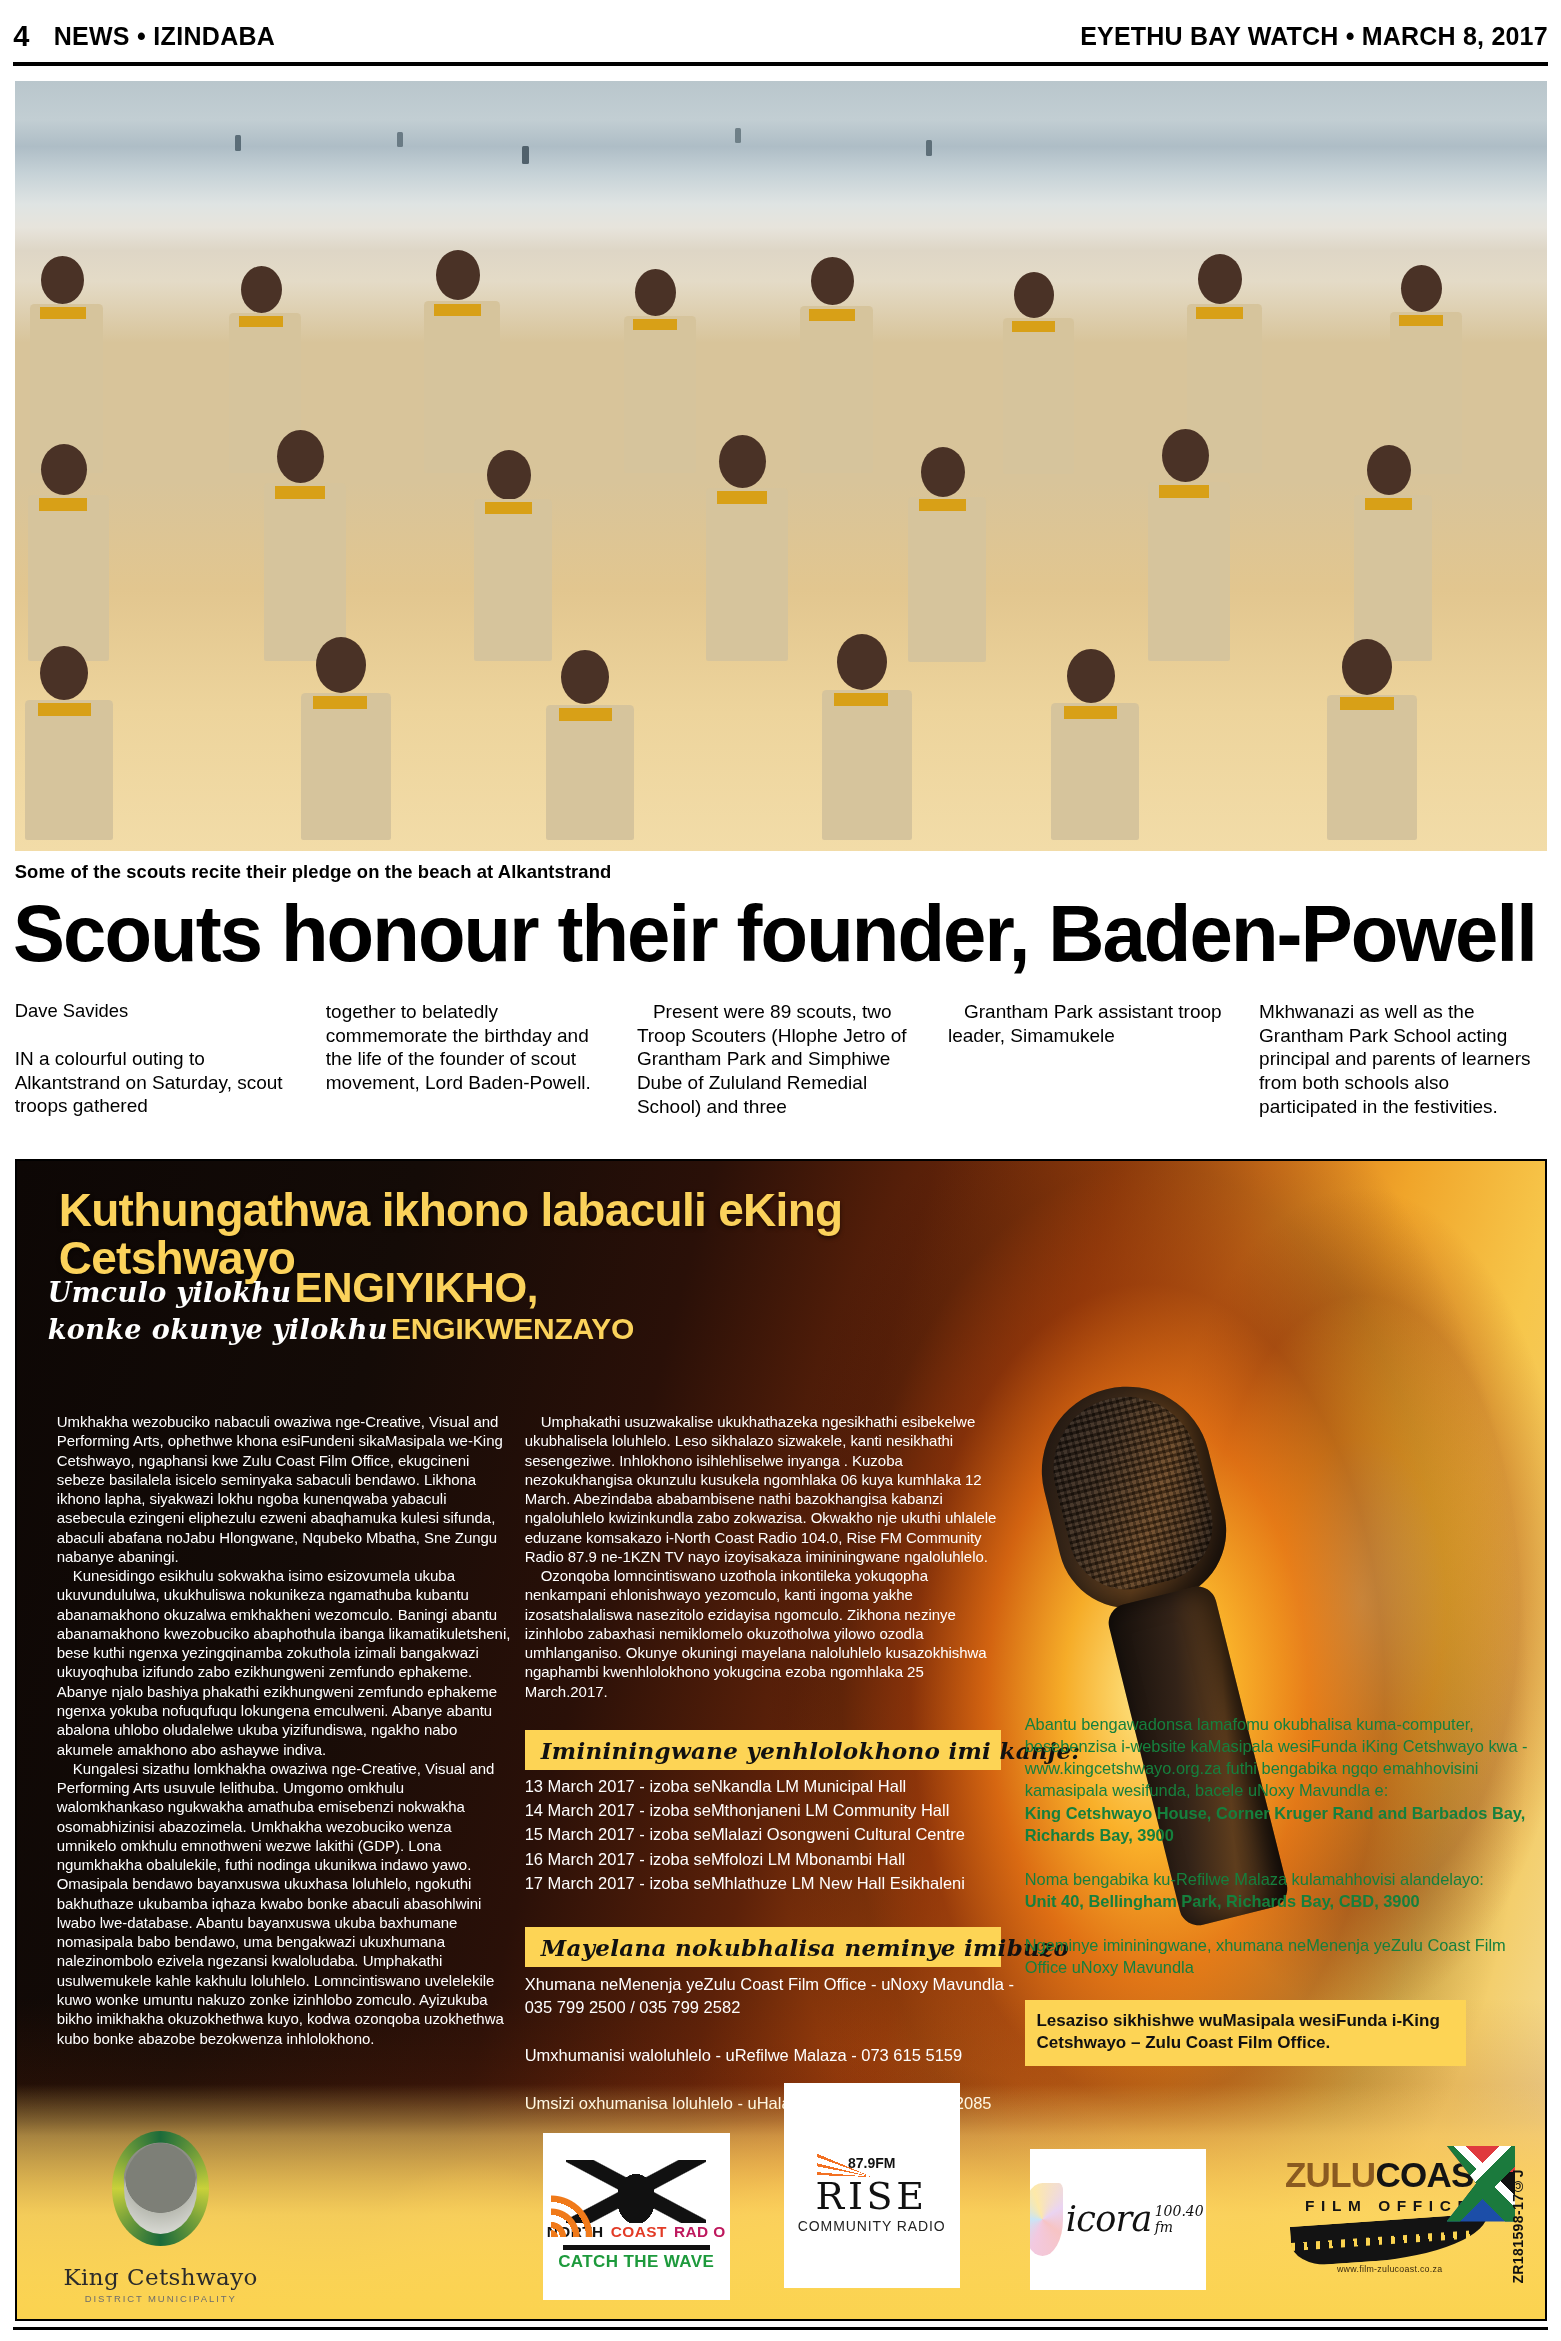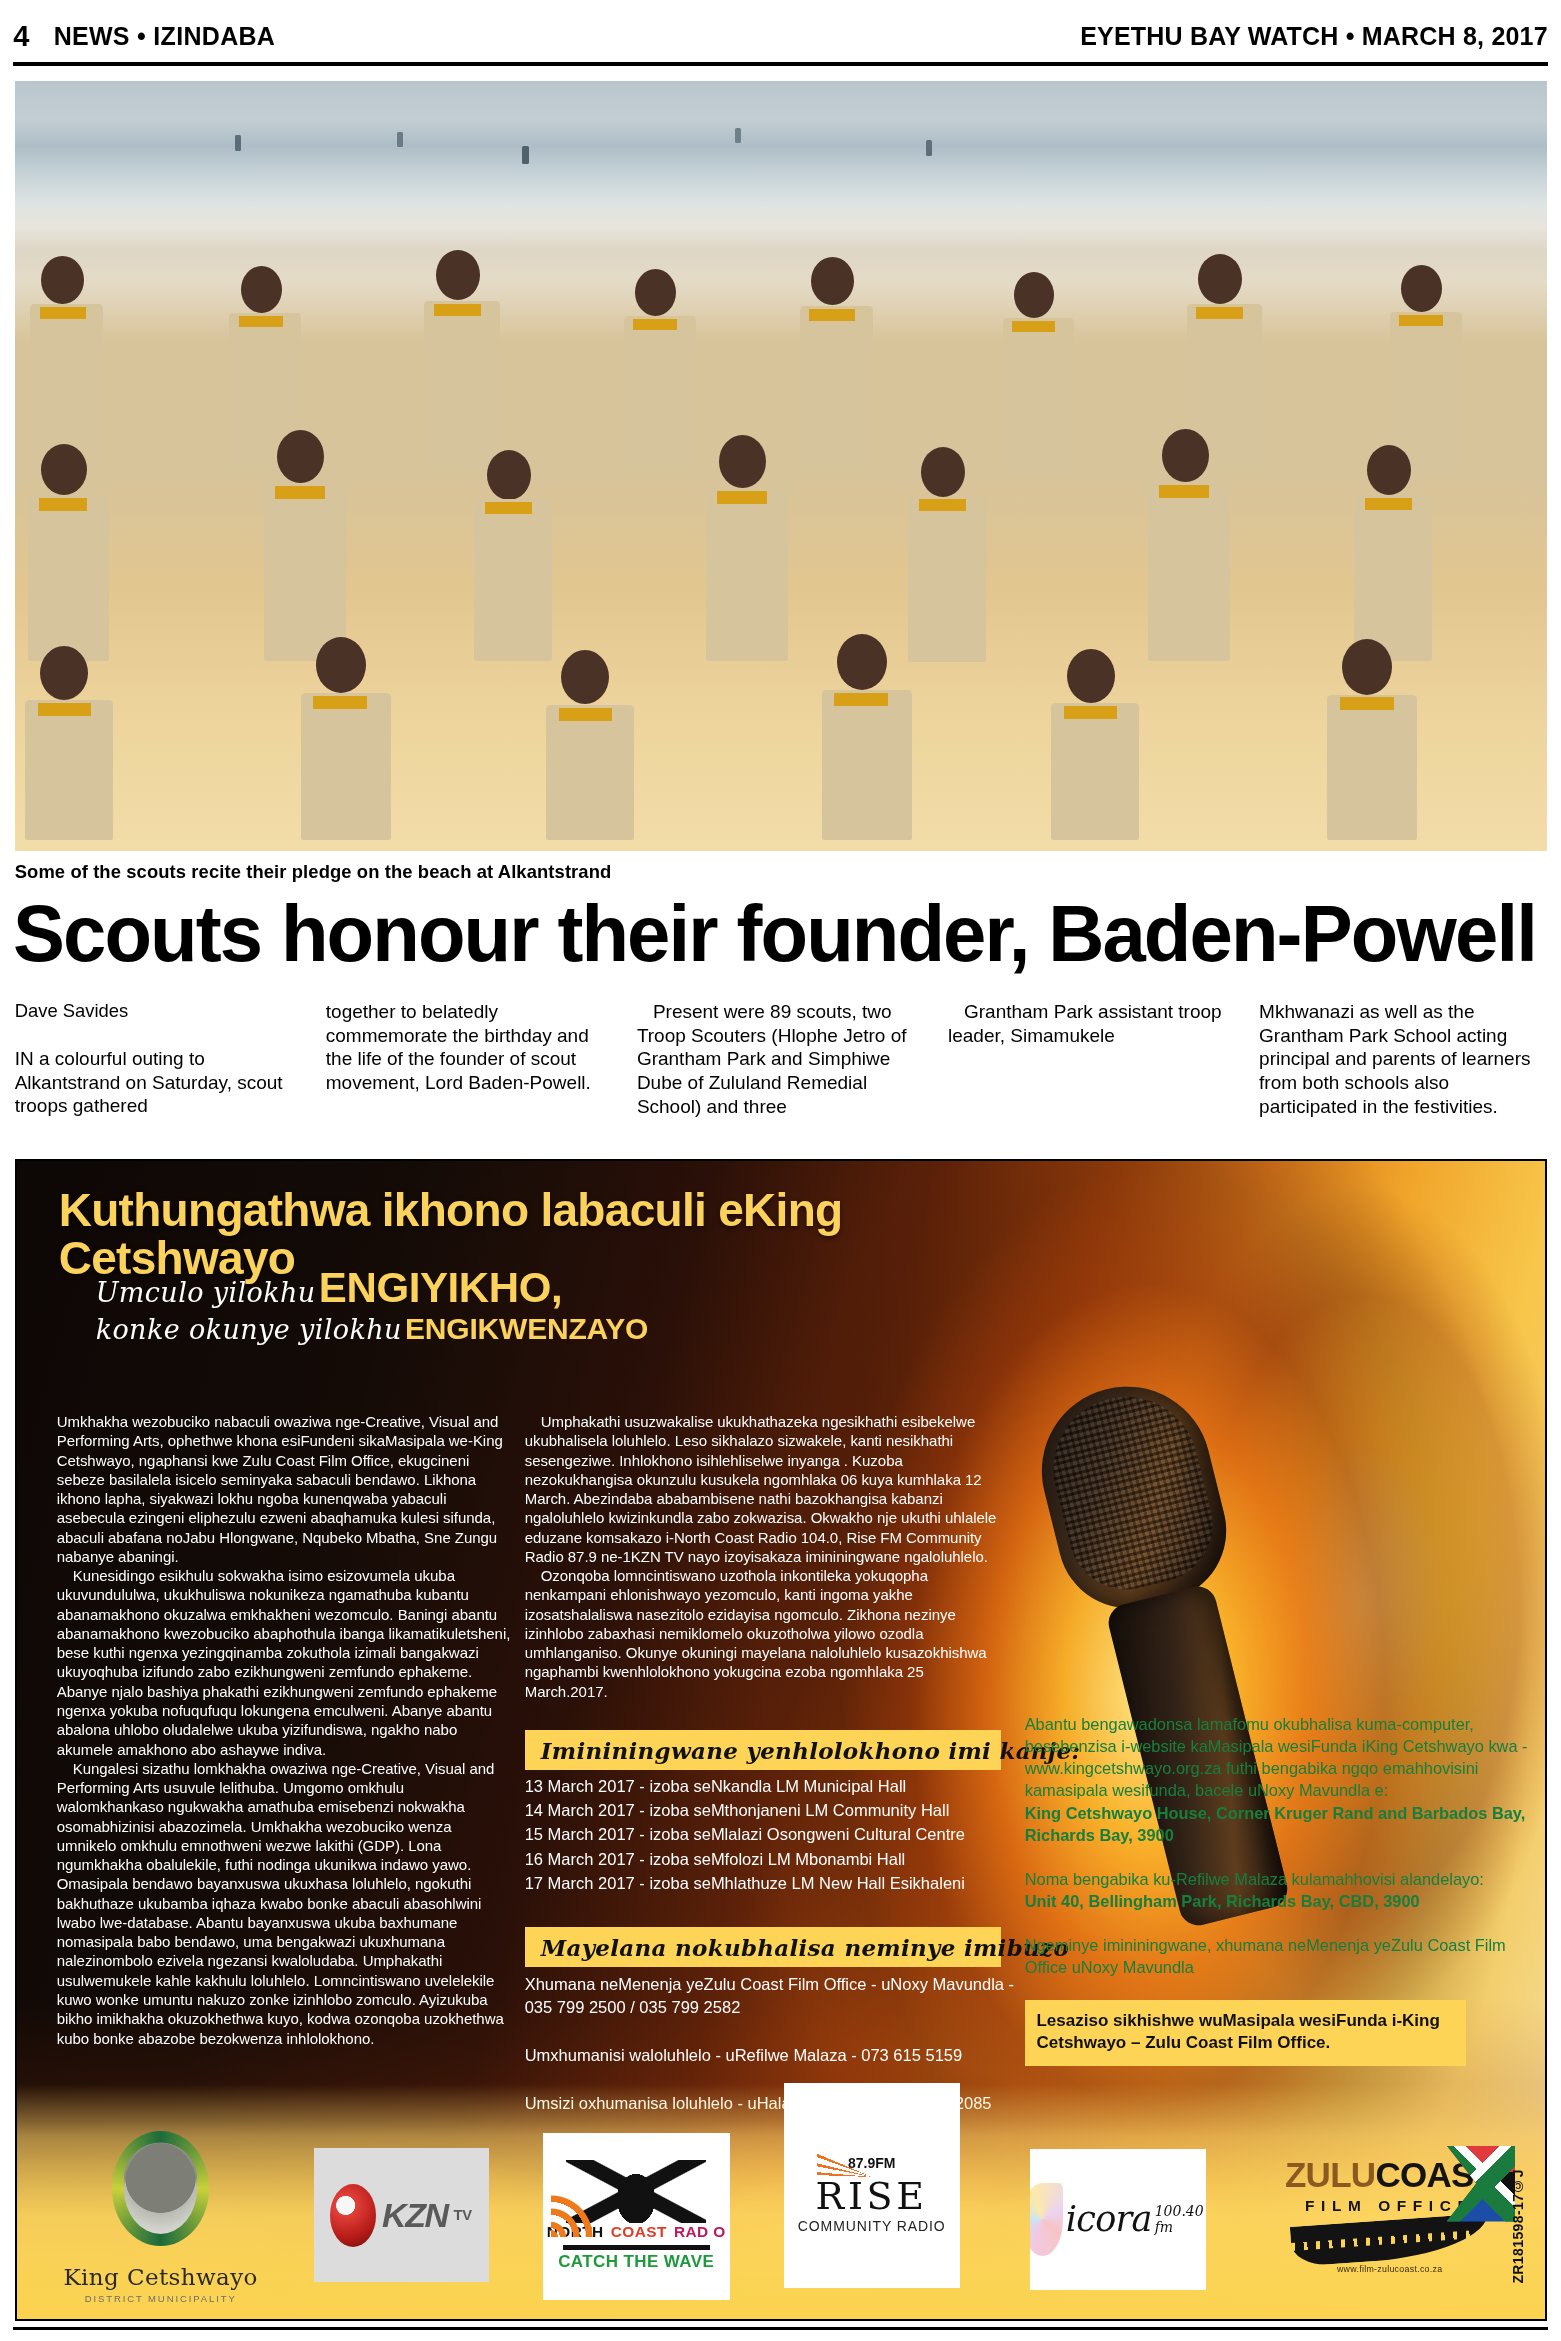--- a/index.html
+++ b/index.html
@@ -234,25 +234,24 @@
   .ad-sub {
     position: absolute;
     left: 31px; top: 103px;
     width: 852px;
     color: #fff;
   }
   .ad-sub-line { display: block; white-space: nowrap; }
   .script {
     font-family: "DejaVu Serif", serif;
     font-style: italic;
-    font-weight: 400;
+    font-weight: 700;
     font-size: 27px;
     color: #ffffff;
     letter-spacing: 0.4px;
-    margin-left: 48px;
   }
   .big-yellow {
     font-size: 42px;
     font-weight: 700;
     color: #fbd25b;
     letter-spacing: -0.4px;
   }
   .mid-yellow {
     font-size: 30px;
     font-weight: 700;
@@ -719,27 +718,20 @@
 
     <div class="logo-band"></div>
     <div class="logos">
 
       <div class="logo nobox" id="logoKing">
         <div class="crest"></div>
         <div class="crest-name">King Cetshwayo</div>
         <div class="crest-sub">DISTRICT MUNICIPALITY</div>
       </div>
 
-      <div class="logo" id="logoKzn">
-        <div class="kzn-inner">
-          <span class="kzn-ball"></span>
-          <span class="kzn-word">KZN</span>
-          <span class="kzn-tv">TV</span>
-        </div>
-      </div>
 
       <div class="logo" id="logoNcr">
         <div class="wifi"></div>
         <div class="eagle"></div>
         <div style="display:flex;gap:7.3px;align-items:baseline;">
           <span class="ncr-word" style="color:#111;">NORTH</span>
           <span class="ncr-word" style="color:#e23b26;">COAST</span>
           <span class="ncr-word" style="color:#be185d;">RAD O</span>
         </div>
         <div class="ncr-bar"></div>

